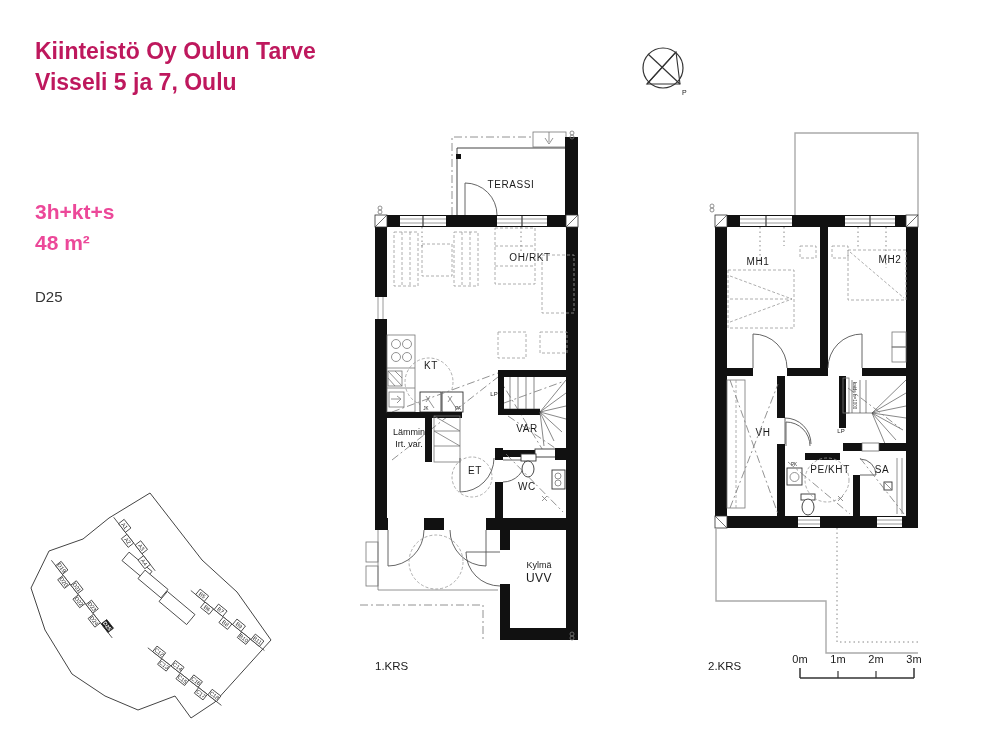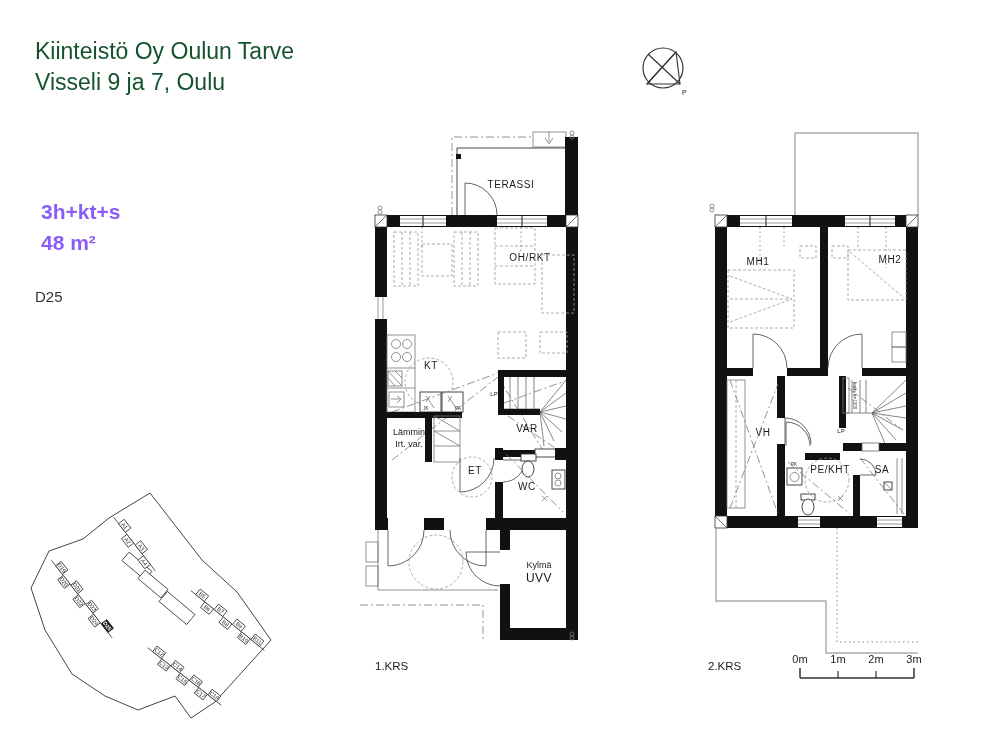--- a/index.html
+++ b/index.html
@@ -1,20 +1,20 @@
 <!DOCTYPE html>
 <html><head>
 <meta charset="utf-8">
 <style>
   html,body{margin:0;padding:0;background:#fff;}
   body{width:1000px;height:750px;position:relative;overflow:hidden;
        font-family:"Liberation Sans",sans-serif;color:#1a1a1a;}
   .abs{position:absolute;}
-  .title{left:35px;top:36px;font-size:23px;font-weight:normal;color:#14532d;line-height:31px;}
-  .specs{left:35px;top:196px;font-size:21px;font-weight:bold;color:#8b5cf6;line-height:31px;margin-left:6px;}
+  .title{left:35px;top:36px;font-size:23px;font-weight:bold;color:#be185d;line-height:31px;}
+  .specs{left:35px;top:196px;font-size:21px;font-weight:bold;color:#ec4899;line-height:31px;}
   .unitid{left:35px;top:288px;font-size:15px;color:#333;}
   svg text{font-family:"Liberation Sans",sans-serif;fill:#1a1a1a;}
   .rl{font-size:10px;letter-spacing:.6px;}
   .rm{font-size:9px;}
   .rbig{font-size:12px;letter-spacing:.5px;}
   .rs{font-size:6px;}
   .rxs{font-size:4.5px;}
   .krs{font-size:11.5px;}
   .wall{fill:#111;stroke:none;}
   .thin{fill:none;stroke:#444;stroke-width:1;}
@@ -32,21 +32,21 @@
   .unit.hl{fill:#111;}
   .ulab{font-size:5.5px;fill:#222;}
   .ulab.hl{fill:#fff;font-weight:bold;}
   .sb{font-size:11px;}
 </style>
 </head>
 <body>
 
 <div class="abs title">
   <div>Kiinteistö Oy Oulun Tarve</div>
-  <div>Visseli 9 ja 7, Oulu</div>
+  <div>Visseli 5 ja 7, Oulu</div>
 </div>
 
 <div class="abs specs">
   <div>3h+kt+s</div>
   <div>48 m²</div>
 </div>
 
 <div class="abs unitid">D25</div>
 
 <svg class="abs" style="left:638px;top:42px;" width="56" height="60" viewBox="0 0 56 60">

